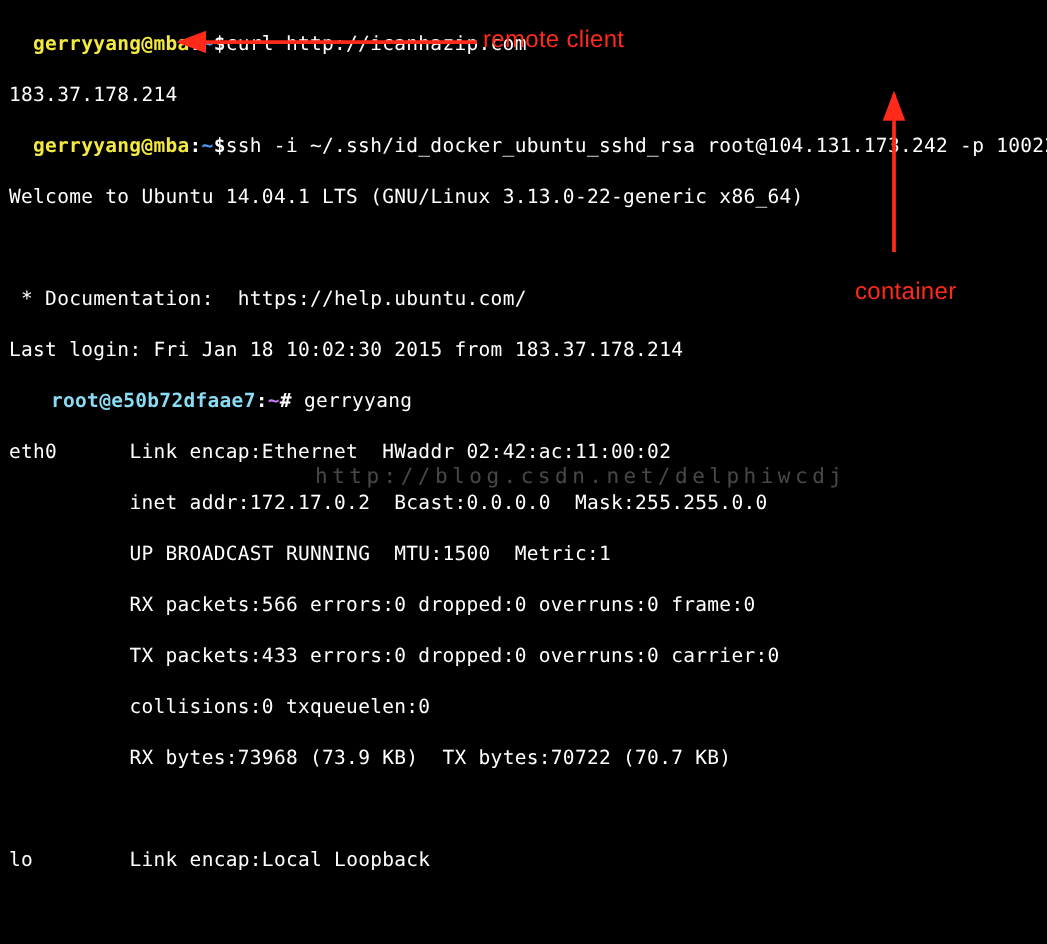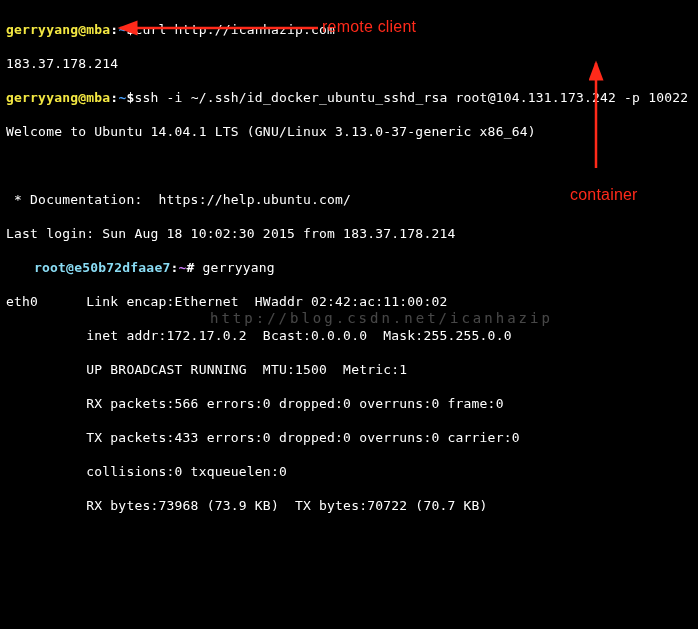--- a/index.html
+++ b/index.html
@@ -13,21 +13,21 @@
   .terminal {
     font-family: "Menlo", "Consolas", "DejaVu Sans Mono", monospace;
     font-size: 13px;
     line-height: 17px;
     color: #ffffff;
     white-space: pre;
     padding: 4px 4px 4px 6px;
     position: relative;
     letter-spacing: 0.2px;
   }
-  .yellow  { color: #f4e842; }
+  .yellow  { color: #f4e842; margin-left: 16px; }
   .cyan    { color: #8adcf4; margin-left: 28px; }
   .blue    { color: #4aa3ff; }
   .purple  { color: #d17bff; }
   .white   { color: #ffffff; }
   .bold    { font-weight: bold; }
   .wm {
     position: absolute;
     left: 210px;
     top: 310px;
     color: rgba(255,255,255,0.28);
@@ -51,50 +51,51 @@
   }
   .row { white-space: pre; }
 </style>
 </head>
 <body>
 
 <div class="terminal">
 <div class="row"><span class="yellow bold">gerryyang@mba</span><span class="white bold">:</span><span class="blue bold">~</span><span class="white bold">$</span><span class="white">curl http://icanhazip.com</span></div>
 <div class="row white">183.37.178.214</div>
 <div class="row"><span class="yellow bold">gerryyang@mba</span><span class="white bold">:</span><span class="blue bold">~</span><span class="white bold">$</span><span class="white">ssh -i ~/.ssh/id_docker_ubuntu_sshd_rsa root@104.131.173.242 -p 10022</span></div>
-<div class="row white">Welcome to Ubuntu 14.04.1 LTS (GNU/Linux 3.13.0-37-generic x86_64)</div>
+<div class="row white">Welcome to Ubuntu 14.04.1 LTS (GNU/Linux 3.13.0-22-generic x86_64)</div>
 <div class="row">&nbsp;</div>
 <div class="row white"> * Documentation:  https://help.ubuntu.com/</div>
-<div class="row white">Last login: Sun Aug 18 10:02:30 2015 from 183.37.178.214</div>
+<div class="row white">Last login: Fri Jan 18 10:02:30 2015 from 183.37.178.214</div>
 <div class="row"><span class="cyan bold">root@e50b72dfaae7</span><span class="white bold">:</span><span class="purple bold">~</span><span class="white bold">#</span><span class="white"> </span><span class="white">gerryyang</span></div>
 <div class="row white"><span>eth0</span><span>      Link encap:Ethernet  HWaddr 02:42:ac:11:00:02</span></div>
 <div class="row white">          inet addr:172.17.0.2  Bcast:0.0.0.0  Mask:255.255.0.0</div>
 <div class="row white">          UP BROADCAST RUNNING  MTU:1500  Metric:1</div>
 <div class="row white">          RX packets:566 errors:0 dropped:0 overruns:0 frame:0</div>
 <div class="row white">          TX packets:433 errors:0 dropped:0 overruns:0 carrier:0</div>
 <div class="row white">          collisions:0 txqueuelen:0</div>
 <div class="row white">          RX bytes:73968 (73.9 KB)  TX bytes:70722 (70.7 KB)</div>
 <div class="row">&nbsp;</div>
+<div class="row white"><span>lo</span><span>        Link encap:Local Loopback</span></div>
 
 
 
 
 
 
 
 
 
 
 
 
 
 
 
 
-<div class="wm">http://blog.csdn.net/icanhazip</div>
+<div class="wm">http://blog.csdn.net/delphiwcdj</div>
 
 <div class="annot" style="left:322px; top:18px;">remote client</div>
 <div class="annot" style="left:570px; top:186px;">container</div>
 
 <svg class="arrows">
   <defs>
     <marker id="ah" markerWidth="10" markerHeight="10" refX="7" refY="3" orient="auto">
       <path d="M0,0 L8,3 L0,6 Z" fill="#ff2a1a"></path>
     </marker>
   </defs>

